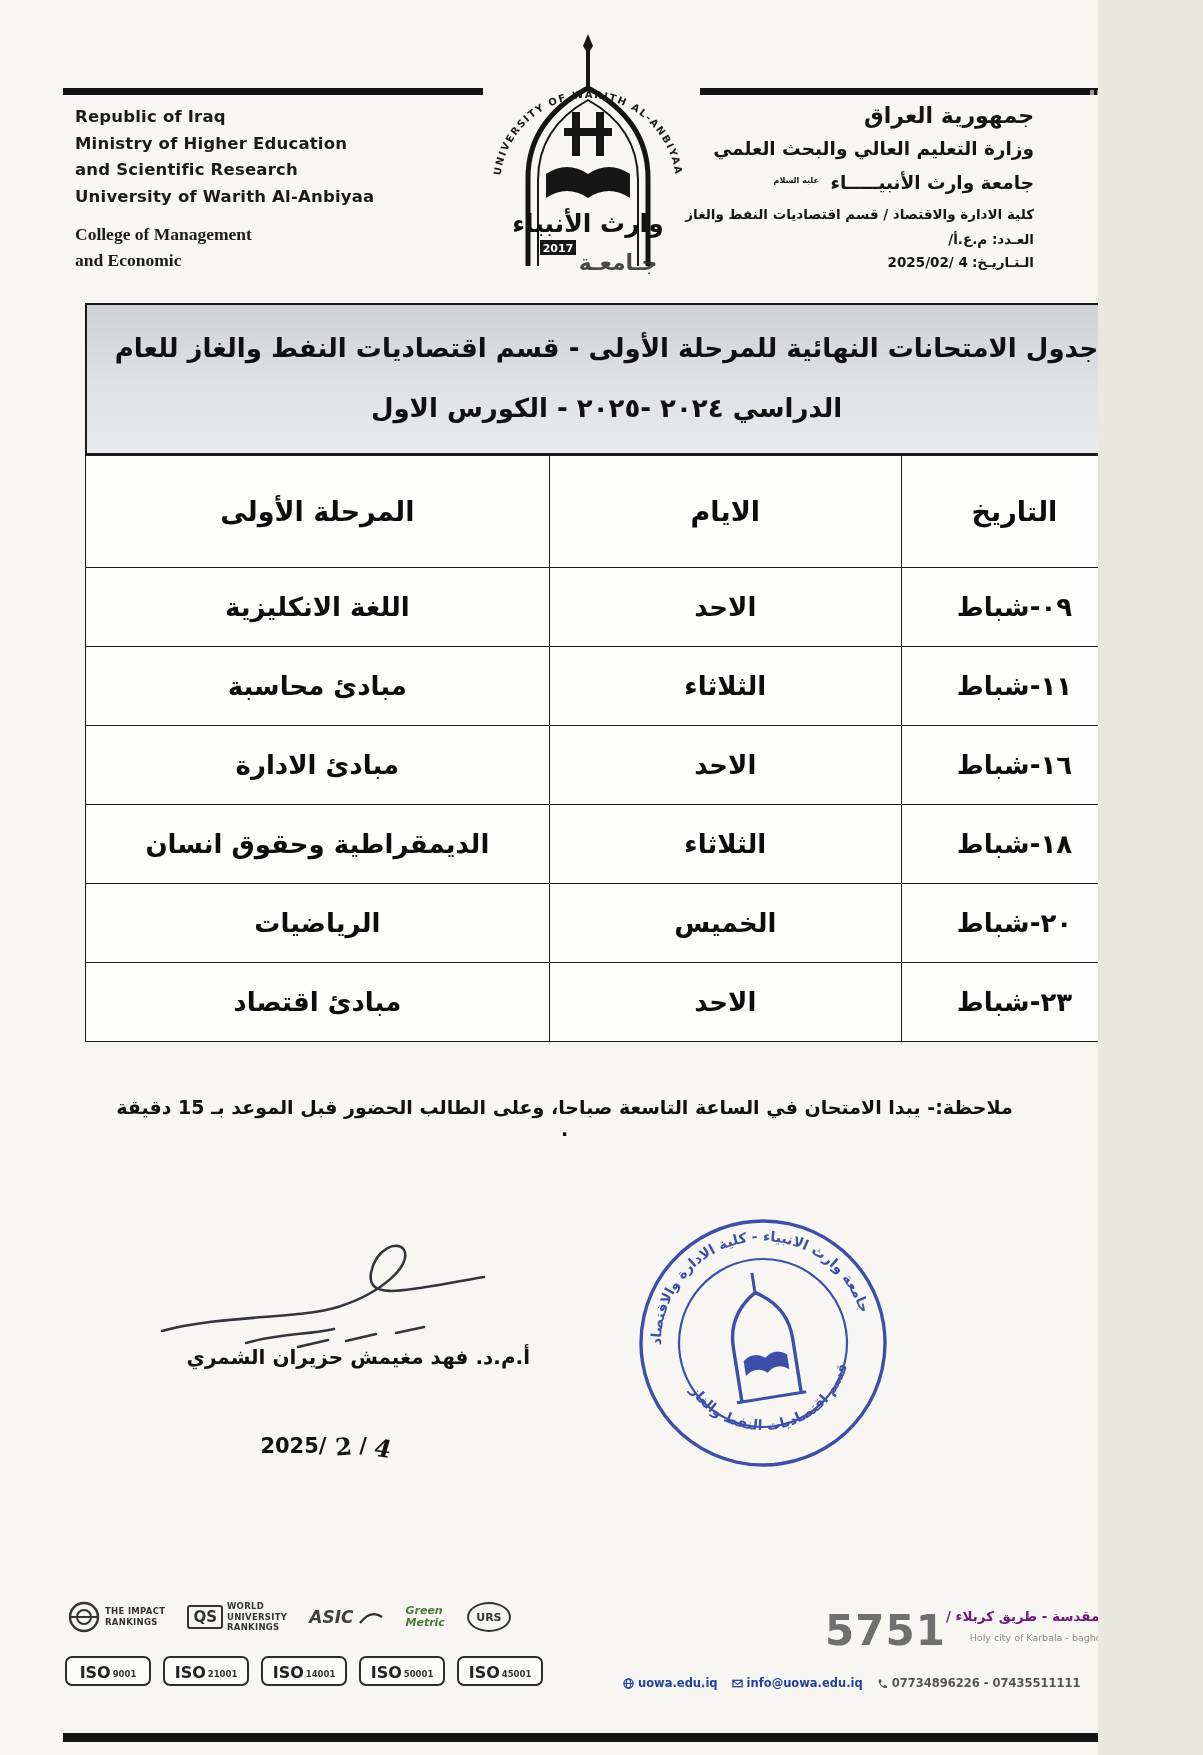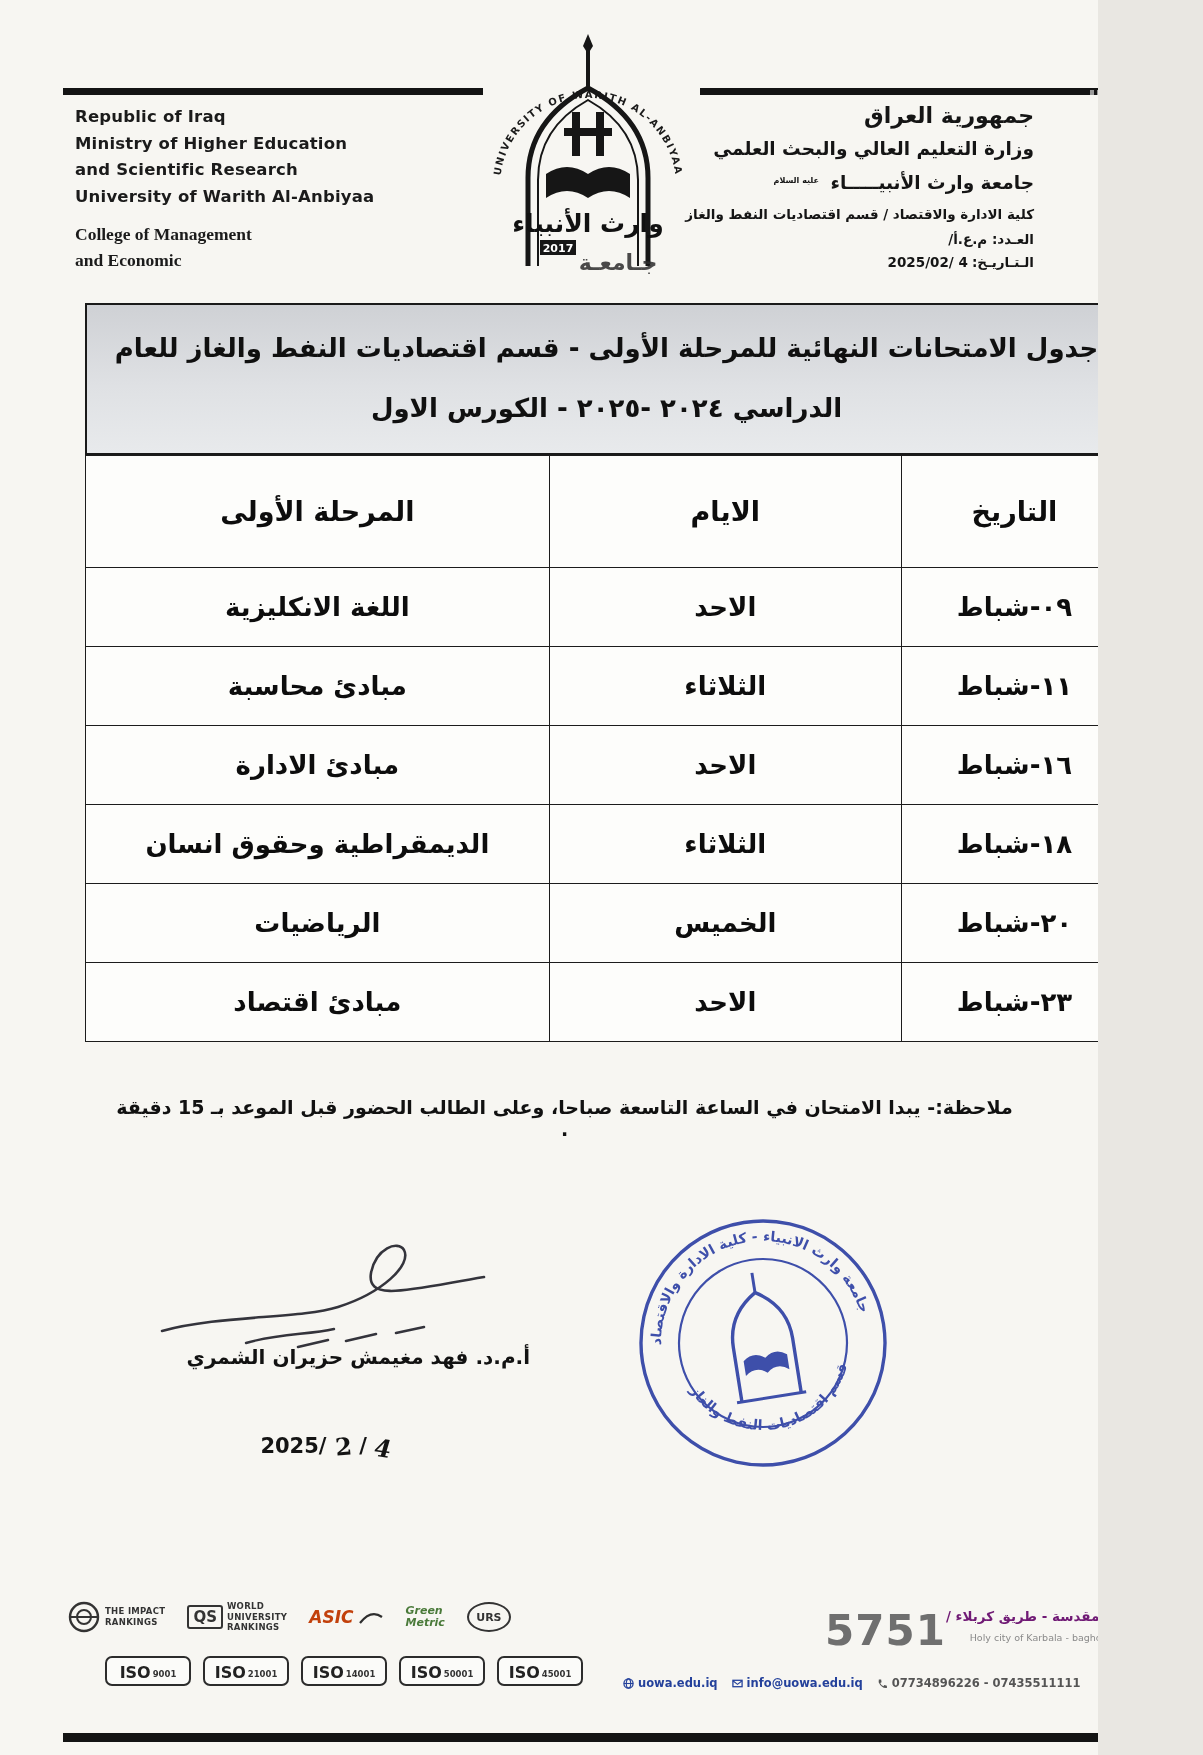--- a/index.html
+++ b/index.html
@@ -61,24 +61,24 @@
 
   
   .stamp { position:absolute; left:628px; top:1208px; width:270px; height:270px; transform:rotate(-9deg); opacity:.9; }
 
   
   .footer { position:absolute; left:63px; top:1592px; width:1068px; height:130px; color:#4c4c4c; }
   .rank-row { position:absolute; left:4px; top:8px; display:flex; align-items:center; gap:22px; }
   .rank-item { display:flex; align-items:center; gap:4px; }
   .rank-text { font-size:8.5px; font-weight:800; line-height:1.25; color:#333; letter-spacing:.3px; }
   .qs-badge { font-size:15px; font-weight:800; border:2px solid #333; border-radius:3px; padding:1px 4px; color:#333; }
-  .asic-text { font-size:17px; font-weight:800; font-style:italic; color:#c2410c; }
+  .asic-text { font-size:17px; font-weight:800; font-style:italic; color:#404040; }
   .green-text { font-size:11px; font-weight:800; color:#4a7a3a; font-style:italic; line-height:1.1; }
   .urs-oval { border:2px solid #333; border-radius:50%; width:44px; height:30px; display:flex; align-items:center; justify-content:center; font-size:11px; font-weight:800; color:#333; }
-  .iso-row { position:absolute; left:2px; top:64px; display:flex; gap:12px;margin-left:40px; }
+  .iso-row { position:absolute; left:2px; top:64px; display:flex; gap:12px; }
   .iso-badge { border:2.2px solid #2c2c2c; border-radius:7px; background:#fbfbf9; width:86px; height:30px; display:flex; align-items:flex-end; justify-content:center; gap:2px; padding-bottom:3px; }
   .iso-badge .p { font-size:16px; font-weight:800; color:#222; line-height:1; }
   .iso-badge .n { font-size:8.5px; font-weight:700; color:#333; line-height:1.4; }
 
   .doc-number { position:absolute; left:762px; top:14px; font-size:42px; font-weight:600; color:#6f6f6f; letter-spacing:1px; }
   .addr-ar { position:absolute; left:880px; top:16px; width:210px; direction:rtl; text-align:right; font-size:13.5px; font-weight:800; color:#701a75; }
   .addr-en { position:absolute; left:880px; top:40px; width:210px; text-align:right; font-size:9.5px; color:#8a8a8a; }
   .contact-row { position:absolute; left:560px; top:84px; width:530px; display:flex; align-items:center; gap:14px; font-size:11.5px; color:#24419b; font-weight:600; }
   .contact-row .seg { display:flex; align-items:center; gap:4px; }
   .contact-row .ph { color:#555; }

